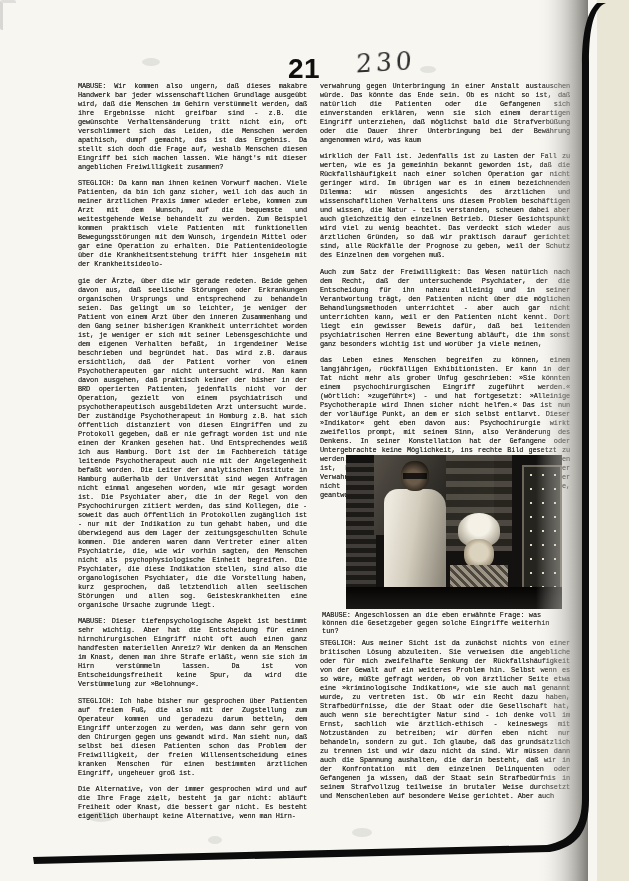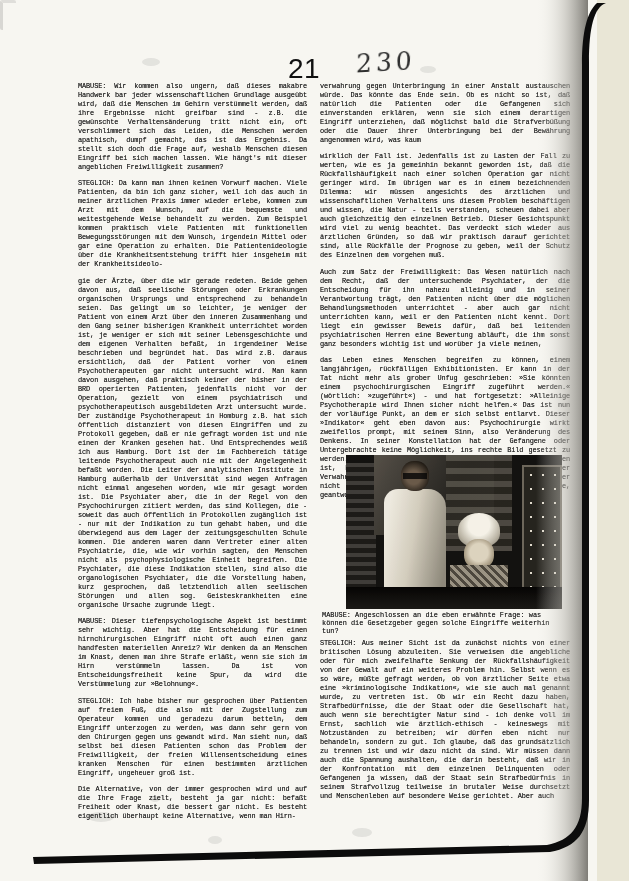--- a/index.html
+++ b/index.html
@@ -11,21 +11,21 @@
        text-shadow:0 0 0.55px rgba(20,20,20,0.6);filter:blur(0.22px);}
   .para{margin:0 0 7.4px 0;}
   .speaker{text-transform:uppercase;}
   #left-col{left:78px;top:82px;width:229px;}
   #right-col-top{left:320px;top:82px;width:250px;}
   #right-col-bottom{left:320px;top:639px;width:250px;}
   #caption{position:absolute;left:322px;top:611px;width:244px;font-size:6.9px;line-height:8px;
            color:#1e1e1e;text-shadow:0 0 0.55px rgba(20,20,20,0.6);filter:blur(0.22px);}
   
   #printed-num{position:absolute;left:288px;top:53px;font-family:"Liberation Sans",sans-serif;
-               font-weight:400;font-size:28px;color:#101010;letter-spacing:0.5px;filter:blur(0.2px);}
+               font-weight:700;font-size:28px;color:#101010;letter-spacing:0.5px;filter:blur(0.2px);}
   #hand-num{position:absolute;left:356px;top:48px;font-family:"DejaVu Serif",serif;
             font-size:25px;color:#2e2e2e;letter-spacing:4px;transform:rotate(-3deg) skewX(-5deg);
             filter:blur(0.3px);}
   
   #photo{position:absolute;left:346px;top:455px;width:216px;height:154px;background:#181715;
          overflow:hidden;filter:contrast(1.05) blur(0.2px);}
   .ph{position:absolute;}
   #photo-equipment-left{left:0;top:8px;width:30px;height:146px;
      background:repeating-linear-gradient(180deg,#4a4743 0 4px,#23211e 4px 9px);opacity:.85;}
   #photo-wall{left:28px;top:0;width:120px;height:80px;
@@ -68,21 +68,21 @@
 
   <div id="printed-num">21</div>
   <div id="hand-num">230</div>
 
   <div id="left-col" class="col">
       <p class="para"><span class="speaker">MABUSE: </span>Wir kommen also ungern, daß dieses makabre Handwerk bar jeder wissenschaftlichen Grundlage ausgeübt wird, daß die Menschen im Gehirn verstümmelt werden, daß ihre Ergebnisse nicht greifbar sind - z.B. die gewünschte Verhaltensänderung tritt nicht ein, oft verschlimmert sich das Leiden, die Menschen werden apathisch, dumpf gemacht, das ist das Ergebnis. Da stellt sich doch die Frage auf, weshalb Menschen diesen Eingriff bei sich machen lassen. Wie hängt's mit dieser angeblichen Freiwilligkeit zusammen?</p>
       <p class="para"><span class="speaker">STEGLICH: </span>Da kann man ihnen keinen Vorwurf machen. Viele Patienten, da bin ich ganz sicher, weil ich das auch in meiner ärztlichen Praxis immer wieder erlebe, kommen zum Arzt mit dem Wunsch, auf die bequemste und weitestgehende Weise behandelt zu werden. Zum Beispiel kommen praktisch viele Patienten mit funktionellen Bewegungsstörungen mit dem Wunsch, irgendein Mittel oder gar eine Operation zu erhalten. Die Patientenideologie über die Krankheitsentstehung trifft hier insgeheim mit der Krankheitsideolo-</p>
       <p class="para">gie der Ärzte, über die wir gerade redeten. Beide gehen davon aus, daß seelische Störungen oder Erkrankungen organischen Ursprungs und entsprechend zu behandeln seien. Das gelingt um so leichter, je weniger der Patient von einem Arzt über den inneren Zusammenhang und den Gang seiner bisherigen Krankheit unterrichtet worden ist, je weniger er sich mit seiner Lebensgeschichte und dem eigenen Verhalten befaßt, in irgendeiner Weise beschrieben und begründet hat. Das wird z.B. daraus ersichtlich, daß der Patient vorher von einem Psychotherapeuten gar nicht untersucht wird. Man kann davon ausgehen, daß praktisch keiner der bisher in der BRD operierten Patienten, jedenfalls nicht vor der Operation, gezielt von einem psychiatrisch und psychotherapeutisch ausgebildeten Arzt untersucht wurde. Der zuständige Psychotherapeut in Homburg z.B. hat sich öffentlich distanziert von diesen Eingriffen und zu Protokoll gegeben, daß er nie gefragt worden ist und nie einen der Kranken gesehen hat. Und Entsprechendes weiß ich aus Hamburg. Dort ist der im Fachbereich tätige leitende Psychotherapeut auch nie mit der Angelegenheit befaßt worden. Die Leiter der analytischen Institute in Hamburg außerhalb der Universität sind wegen Anfragen nicht einmal angesehen worden, wie mir gesagt worden ist. Die Psychiater aber, die in der Regel von den Psychochirurgen zitiert werden, das sind Kollegen, die - soweit das auch öffentlich in Protokollen zugänglich ist - nur mit der Indikation zu tun gehabt haben, und die überwiegend aus dem Lager der zeitungsgeschulten Schule kommen. Die anderen waren dann Vertreter einer alten Psychiatrie, die, wie wir vorhin sagten, den Menschen nicht als psychophysiologische Einheit begreifen. Die Psychiater, die diese Indikation stellen, sind also die organologischen Psychiater, die die Vorstellung haben, kurz gesprochen, daß letztendlich allen seelischen Störungen und allen sog. Geisteskrankheiten eine organische Ursache zugrunde liegt.</p>
       <p class="para"><span class="speaker">MABUSE: </span>Dieser tiefenpsychologische Aspekt ist bestimmt sehr wichtig. Aber hat die Entscheidung für einen hirnchirurgischen Eingriff nicht oft auch einen ganz handfesten materiellen Anreiz? Wir denken da an Menschen im Knast, denen man ihre Strafe erläßt, wenn sie sich im Hirn verstümmeln lassen. Da ist von Entscheidungsfreiheit keine Spur, da wird die Verstümmelung zur »Belohnung«.</p>
       <p class="para"><span class="speaker">STEGLICH: </span>Ich habe bisher nur gesprochen über Patienten auf freiem Fuß, die also mit der Zugstellung zum Operateur kommen und geradezu darum betteln, dem Eingriff unterzogen zu werden, was dann sehr gern von den Chirurgen gegen uns gewandt wird. Man sieht nun, daß selbst bei diesen Patienten schon das Problem der Freiwilligkeit, der freien Willensentscheidung eines kranken Menschen für einen bestimmten ärztlichen Eingriff, ungeheuer groß ist.</p>
-      <p class="para">Die Alternative, von der immer gesprochen wird und auf die Ihre Frage zielt, besteht ja gar nicht: befaßt Freiheit oder Knast, die bessert gar nicht. Es besteht eigentlich überhaupt keine Alternative, wenn man Hirn-</p>
+      <p class="para">Die Alternative, von der immer gesprochen wird und auf die Ihre Frage zielt, besteht ja gar nicht: abläuft Freiheit oder Knast, die bessert gar nicht. Es besteht eigentlich überhaupt keine Alternative, wenn man Hirn-</p>
     </div>
 
   <div id="right-col-top" class="col">
       <p class="para">verwahrung gegen Unterbringung in einer Anstalt austauschen würde. Das könnte das Ende sein. Ob es nicht so ist, daß natürlich die Patienten oder die Gefangenen sich einverstanden erklären, wenn sie sich einem derartigen Eingriff unterziehen, daß möglichst bald die Strafverbüßung oder die Dauer ihrer Unterbringung bei der Bewährung angenommen wird, was kaum</p>
       <p class="para">wirklich der Fall ist. Jedenfalls ist zu Lasten der Fall zu werten, wie es ja gemeinhin bekannt geworden ist, daß die Rückfallshäufigkeit nach einer solchen Operation gar nicht geringer wird. Im übrigen war es in einem bezeichnenden Dilemma: wir müssen angesichts des ärztlichen und wissenschaftlichen Verhaltens uns diesem Problem beschäftigen und wissen, die Natur - teils verstanden, scheuen dabei aber auch gleichzeitig den einzelnen Betrieb. Dieser Gesichtspunkt wird viel zu wenig beachtet. Das verdeckt sich wieder aus ärztlichen Gründen, so daß wir praktisch darauf gerichtet sind, alle Rückfälle der Prognose zu geben, weil der Schutz des Einzelnen dem vorgehen muß.</p>
       <p class="para">Auch zum Satz der Freiwilligkeit: Das Wesen natürlich nach dem Recht, daß der untersuchende Psychiater, der die Entscheidung für ihn nahezu alleinig und in seiner Verantwortung trägt, den Patienten nicht über die möglichen Behandlungsmethoden unterrichtet - aber auch gar nicht unterrichten kann, weil er den Patienten nicht kennt. Dort liegt ein gewisser Beweis dafür, daß bei leitenden psychiatrischen Herren eine Bewertung abläuft, die ihm sonst ganz besonders wichtig ist und worüber ja viele meinen,</p>
       <p class="para">das Leben eines Menschen begreifen zu können, einem langjährigen, rückfälligen Exhibitionisten. Er kann in der Tat nicht mehr als grober Unfug geschrieben: »Sie könnten einem psychochirurgischen Eingriff zugeführt werden.« (wörtlich: »zugeführt«) - und hat fortgesetzt: »Alleinige Psychotherapie wird Ihnen sicher nicht helfen.« Das ist nun der vorläufige Punkt, an dem er sich selbst entlarvt. Dieser »Indikator« geht eben davon aus: Psychochirurgie wirkt zweifellos prompt, mit seinem Sinn, also Veränderung des Denkens. In seiner Konstellation hat der Gefangene oder Untergebrachte keine Möglichkeit, ins rechte Bild gesetzt zu werden. Eine andere Äußerung, die durch die Presse gegangen ist, hat das auch klar gezeigt. Ein Psychiater einer Verwahranstalt hat auf die Frage eines Untergebrachten, ob er nicht psychochirurgisch-psychisch behandelt werden könne, geantwortet: »Das gäbe ja schon so das Bild...«</p>
     </div>
 
   <div id="photo">

